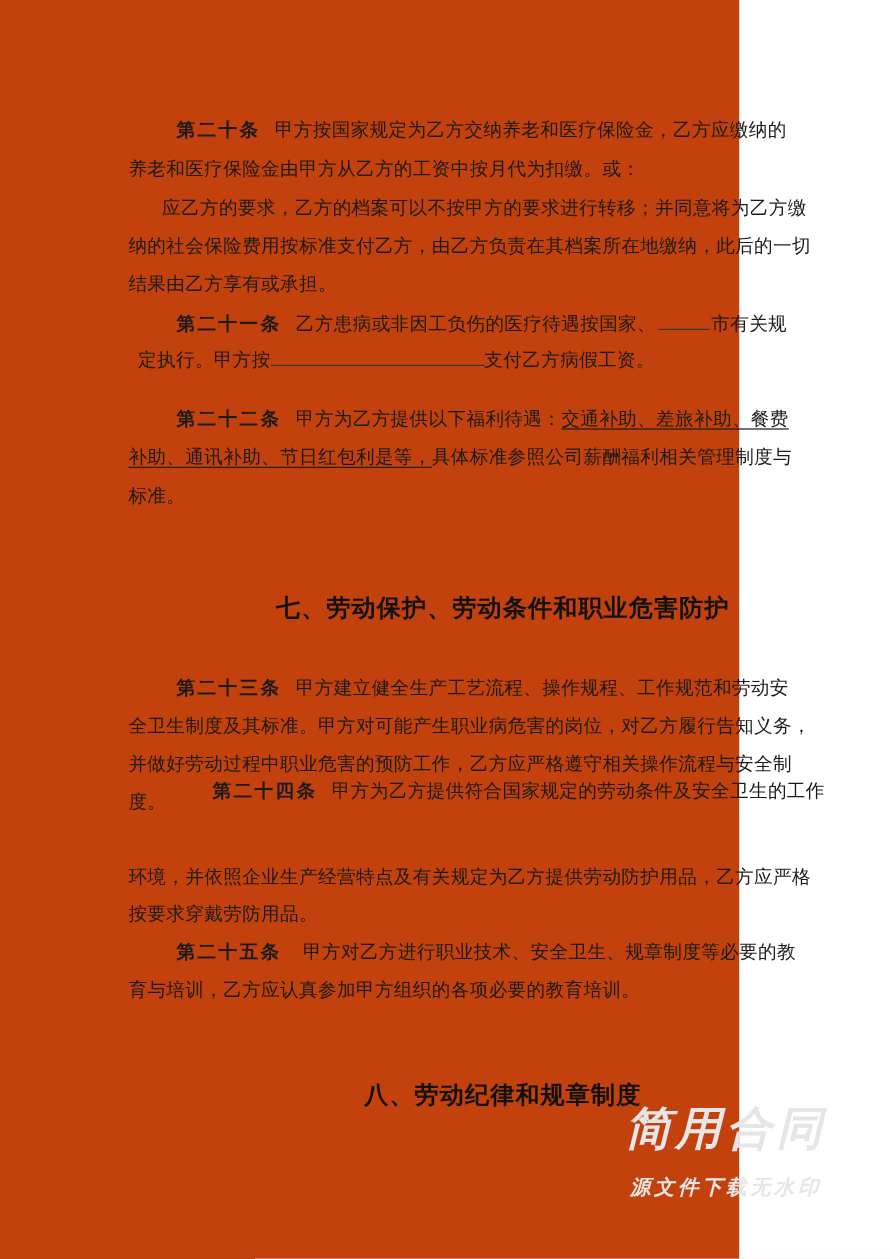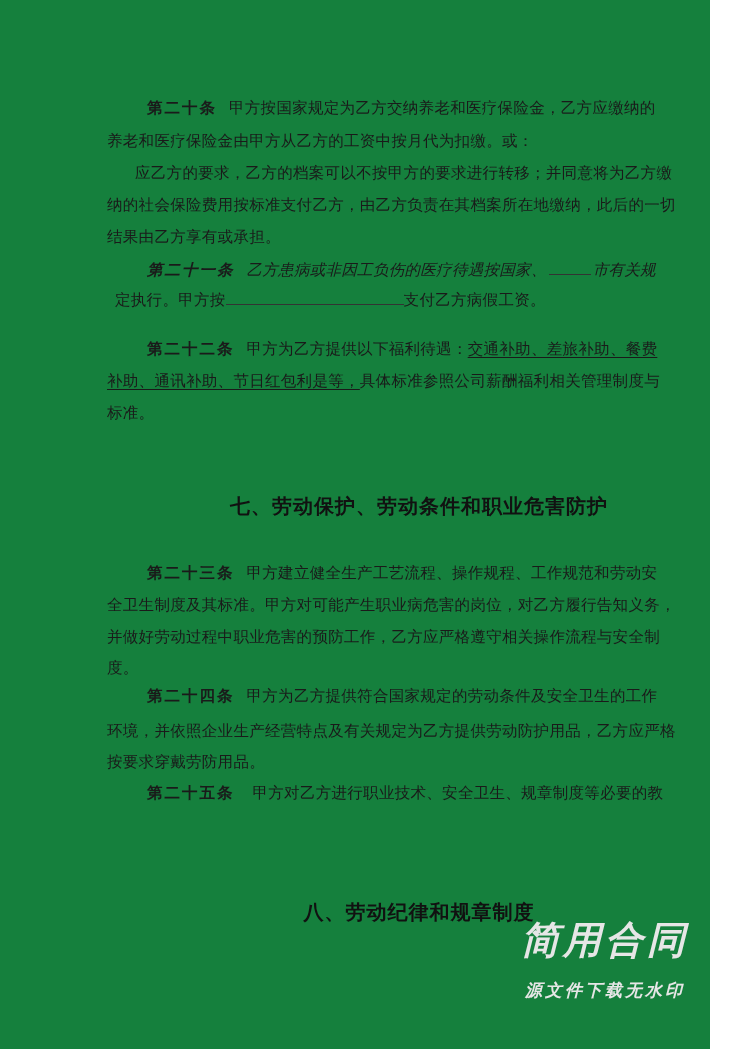--- a/index.html
+++ b/index.html
@@ -11,22 +11,22 @@
       width: 742px;
       height: 1049px;
       position: relative;
       overflow: hidden;
       font-family: "DejaVu Serif", "Liberation Serif", serif;
       color: #1a1a1a;
     }
     .page {
       position: absolute;
       left: 0; top: 0;
-      width: 710px; height: 1049px;
-      background: #15803d;
+      width: 616px; height: 1049px;
+      background: #c2410c;
     }
     .line {
       position: absolute;
       left: 107px;
       font-size: 15.5px;
       line-height: 20px;
       white-space: nowrap;
       letter-spacing: 0.3px;
     }
     .indent { left: 147px; }
@@ -80,21 +80,21 @@
 <div class="page">
 
   <div class="line indent" style="top:98px;">
     <span class="art">第二十条</span><span>甲方按国家规定为乙方交纳养老和医疗保险金，乙方应缴纳的</span>
   </div>
   <div class="line" style="top:131px;">养老和医疗保险金由甲方从乙方的工资中按月代为扣缴。或：</div>
   <div class="line" style="top:163px; left:135px;">应乙方的要求，乙方的档案可以不按甲方的要求进行转移；并同意将为乙方缴</div>
   <div class="line" style="top:195px;">纳的社会保险费用按标准支付乙方，由乙方负责在其档案所在地缴纳，此后的一切</div>
   <div class="line" style="top:227px;">结果由乙方享有或承担。</div>
 
-  <div class="line indent" style="top:259px;font-style:italic;">
+  <div class="line indent" style="top:259px;">
     <span class="art">第二十一条</span><span>乙方患病或非因工负伤的医疗待遇按国家、</span><span class="blank" style="width:42px; margin:0 2px;"></span><span>市有关规</span>
   </div>
   <div class="line indent-small" style="top:289px;">
     <span>定执行。甲方按</span><span class="blank" style="width:178px;"></span><span>支付乙方病假工资。</span>
   </div>
 
   <div class="line indent" style="top:339px;">
     <span class="art">第二十二条</span><span>甲方为乙方提供以下福利待遇：</span><span class="u">交通补助、差旅补助、餐费</span>
   </div>
   <div class="line" style="top:371px;">
@@ -104,29 +104,30 @@
 
   <div class="heading" style="top:493px;">七、劳动保护、劳动条件和职业危害防护</div>
 
   <div class="line indent" style="top:563px;">
     <span class="art">第二十三条</span><span>甲方建立健全生产工艺流程、操作规程、工作规范和劳动安</span>
   </div>
   <div class="line" style="top:595px;">全卫生制度及其标准。甲方对可能产生职业病危害的岗位，对乙方履行告知义务，</div>
   <div class="line" style="top:627px;">并做好劳动过程中职业危害的预防工作，乙方应严格遵守相关操作流程与安全制</div>
   <div class="line" style="top:658px;">度。</div>
 
-  <div class="line indent" style="top:686px;">
+  <div class="line indent" style="top:649px;margin-left:30px;">
     <span class="art">第二十四条</span><span>甲方为乙方提供符合国家规定的劳动条件及安全卫生的工作</span>
   </div>
   <div class="line" style="top:721px;">环境，并依照企业生产经营特点及有关规定为乙方提供劳动防护用品，乙方应严格</div>
   <div class="line" style="top:752px;">按要求穿戴劳防用品。</div>
 
   <div class="line indent" style="top:783px;">
     <span class="art" style="margin-right:18px;">第二十五条</span><span>甲方对乙方进行职业技术、安全卫生、规章制度等必要的教</span>
   </div>
+  <div class="line" style="top:815px;">育与培训，乙方应认真参加甲方组织的各项必要的教育培训。</div>
 
   <div class="heading" style="top:899px;">八、劳动纪律和规章制度</div>
 
   <div class="watermark">
     <div class="wm-main">简用合同</div>
     <div class="wm-sub">源文件下载无水印</div>
   </div>
 
 
 </div>

